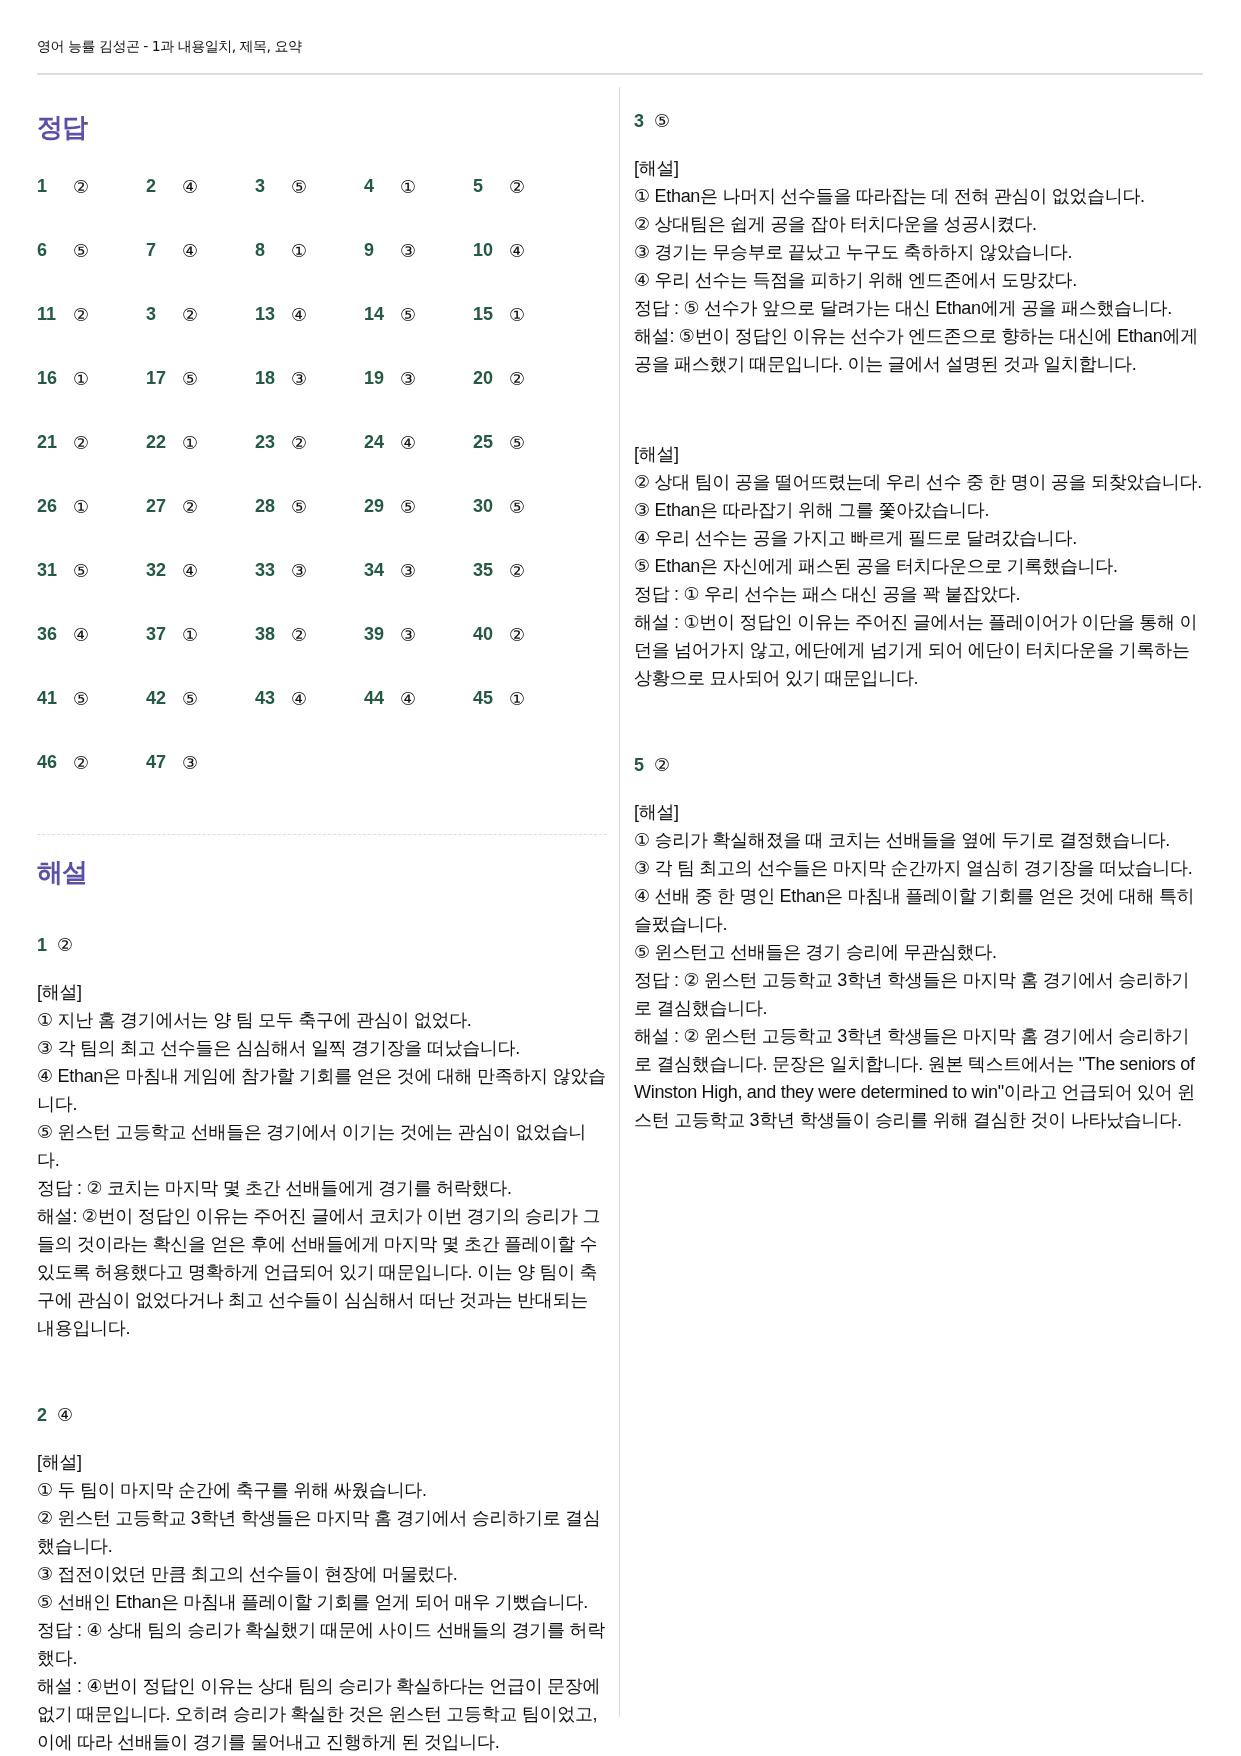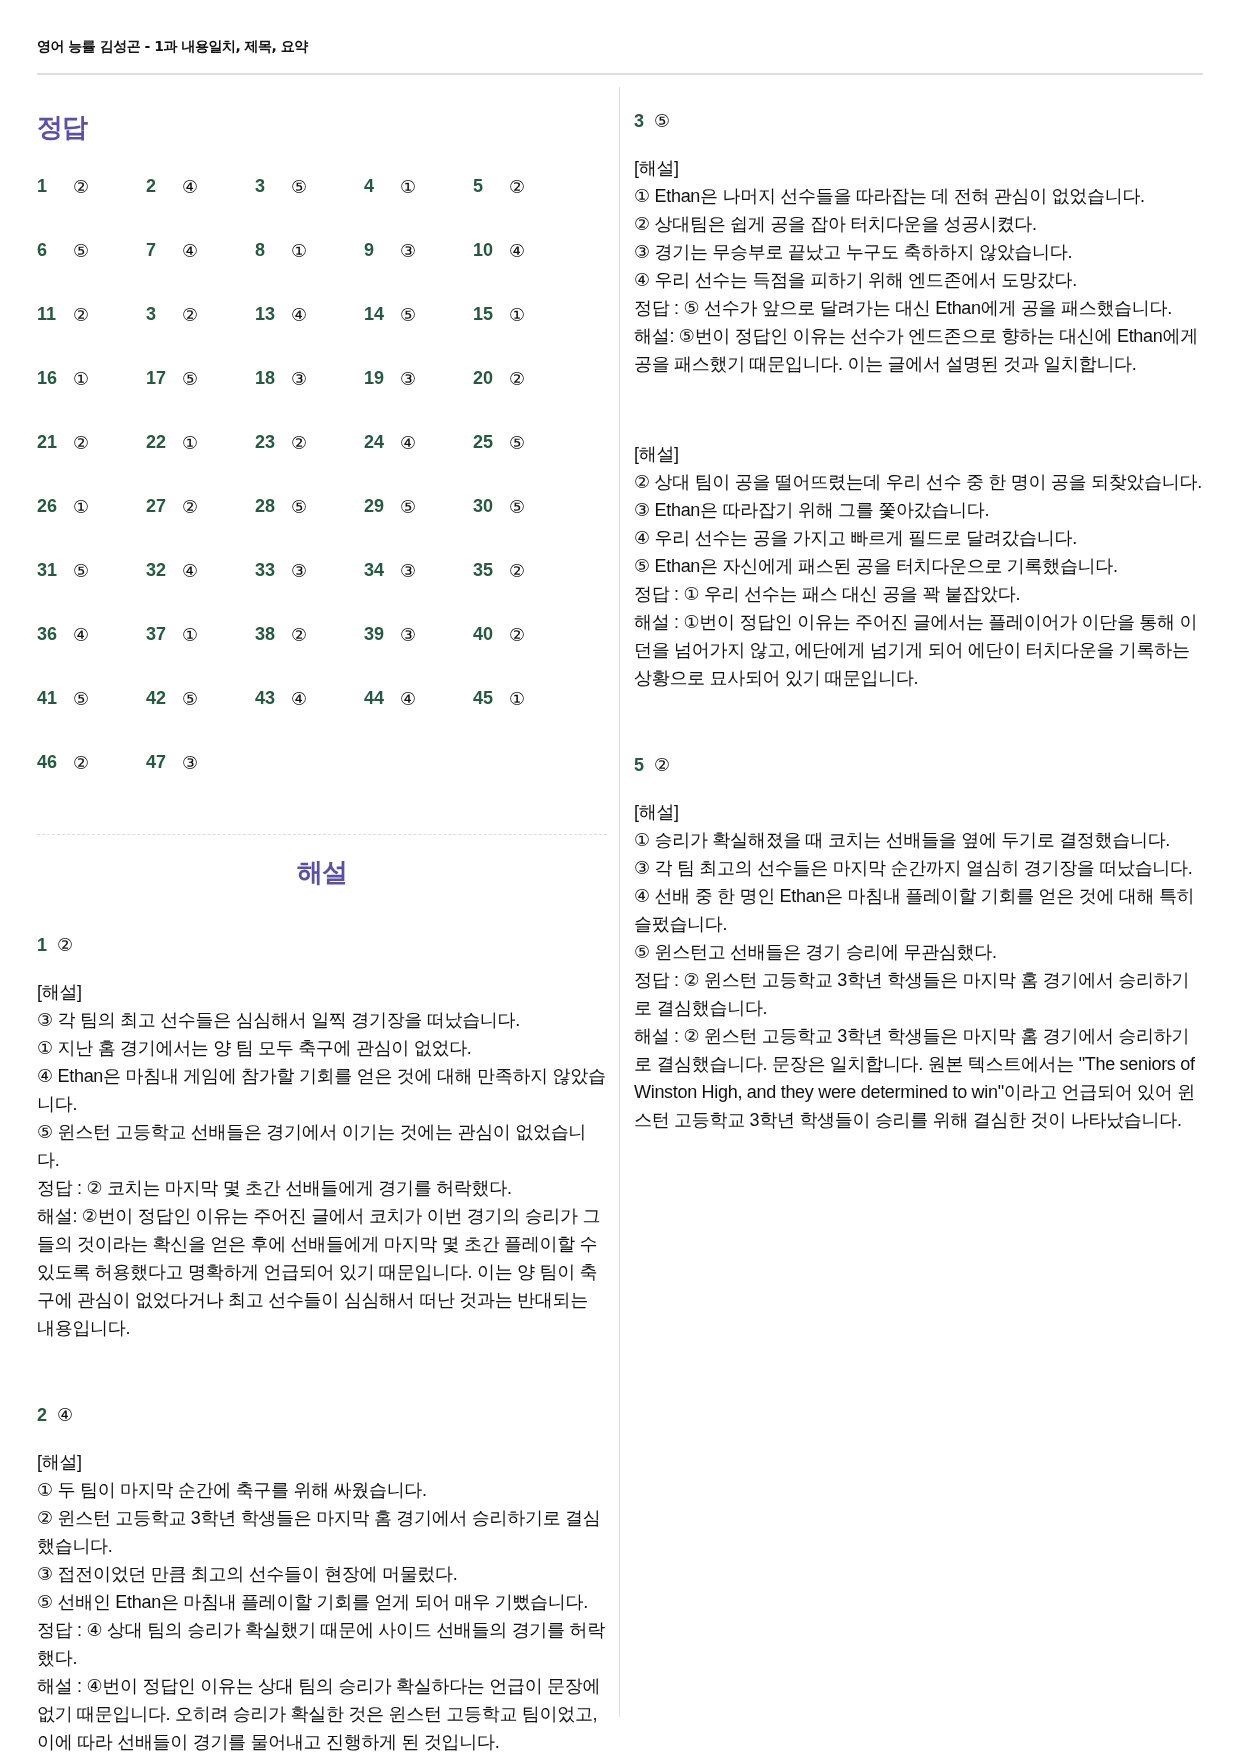--- a/index.html
+++ b/index.html
@@ -2,21 +2,21 @@
 <html><head>
   <meta charset="utf-8">
   <style>
     html, body { margin: 0; padding: 0; background: #ffffff; }
     body {
       width: 1241px; height: 1756px; position: relative; overflow: hidden;
       font-family: "DejaVu Sans", "Liberation Sans", sans-serif; color: #111111;
     }
     .doc-header {
       position: absolute; left: 37px; top: 38px; width: 1166px;
-      font-size: 14px; font-weight: bold; letter-spacing: -0.5px; color: #111;
+      font-size: 14px; font-weight: normal; letter-spacing: -0.5px; color: #111;
     }
     .header-rule {
       position: absolute; left: 37px; top: 73px; width: 1166px; height: 2px; background: #dddddd;
     }
     .col-divider {
       position: absolute; left: 619px; top: 87px; width: 1px; height: 1630px; background: #dddddd;
     }
     .left-col { position: absolute; left: 37px; top: 87px; width: 570px; }
     .right-col { position: absolute; left: 634px; top: 87px; width: 570px; }
 
@@ -34,21 +34,21 @@
     }
     .answer-num {
       color: #245a44; font-weight: bold; width: 36px; display: inline-block;
       font-family: "Liberation Sans", "DejaVu Sans", sans-serif;
     }
     .answer-choice { color: #111; font-size: 18px; }
 
     .dashed-rule {
       margin-top: 26px; border-top: 1px dashed #dddddd; width: 570px;
     }
-    .expl-title { margin-top: 20px; text-align: center; }
+    .expl-title { margin-top: 20px; }
 
     .expl-block { font-family: "Liberation Sans", "DejaVu Sans", sans-serif; }
     .expl-head {
       font-size: 18px; margin-bottom: 22px; margin-top: 6px;
     }
     .expl-head .qnum { color: #245a44; font-weight: bold; margin-right: 10px; }
     .expl-line {
       font-size: 18px; line-height: 28px; letter-spacing: -0.3px; color: #111;
       word-break: break-all;
     }
@@ -264,22 +264,22 @@
 
   <div class="dashed-rule"></div>
 
   <div class="section-title expl-title">해설</div>
 
   <div class="expl-block q1">
     <div class="expl-head">
       <span class="qnum">1</span><span>②</span>
     </div>
     <div class="expl-line">[해설]</div>
+    <div class="expl-line">① 지난 홈 경기에서는 양 팀 모두 축구에 관심이 없었다.</div>
     <div class="expl-line">③ 각 팀의 최고 선수들은 심심해서 일찍 경기장을 떠났습니다.</div>
-    <div class="expl-line">① 지난 홈 경기에서는 양 팀 모두 축구에 관심이 없었다.</div>
     <div class="expl-line">④ Ethan은 마침내 게임에 참가할 기회를 얻은 것에 대해 만족하지 않았습니다.</div>
     <div class="expl-line">⑤ 윈스턴 고등학교 선배들은 경기에서 이기는 것에는 관심이 없었습니다.</div>
     <div class="expl-line">정답 : ② 코치는 마지막 몇 초간 선배들에게 경기를 허락했다.</div>
     <div class="expl-line">해설: ②번이 정답인 이유는 주어진 글에서 코치가 이번 경기의 승리가 그들의 것이라는 확신을 얻은 후에 선배들에게 마지막 몇 초간 플레이할 수 있도록 허용했다고 명확하게 언급되어 있기 때문입니다. 이는 양 팀이 축구에 관심이 없었다거나 최고 선수들이 심심해서 떠난 것과는 반대되는 내용입니다.</div>
   </div>
 
   <div class="expl-block q2">
     <div class="expl-head">
       <span class="qnum">2</span><span>④</span>
     </div>

